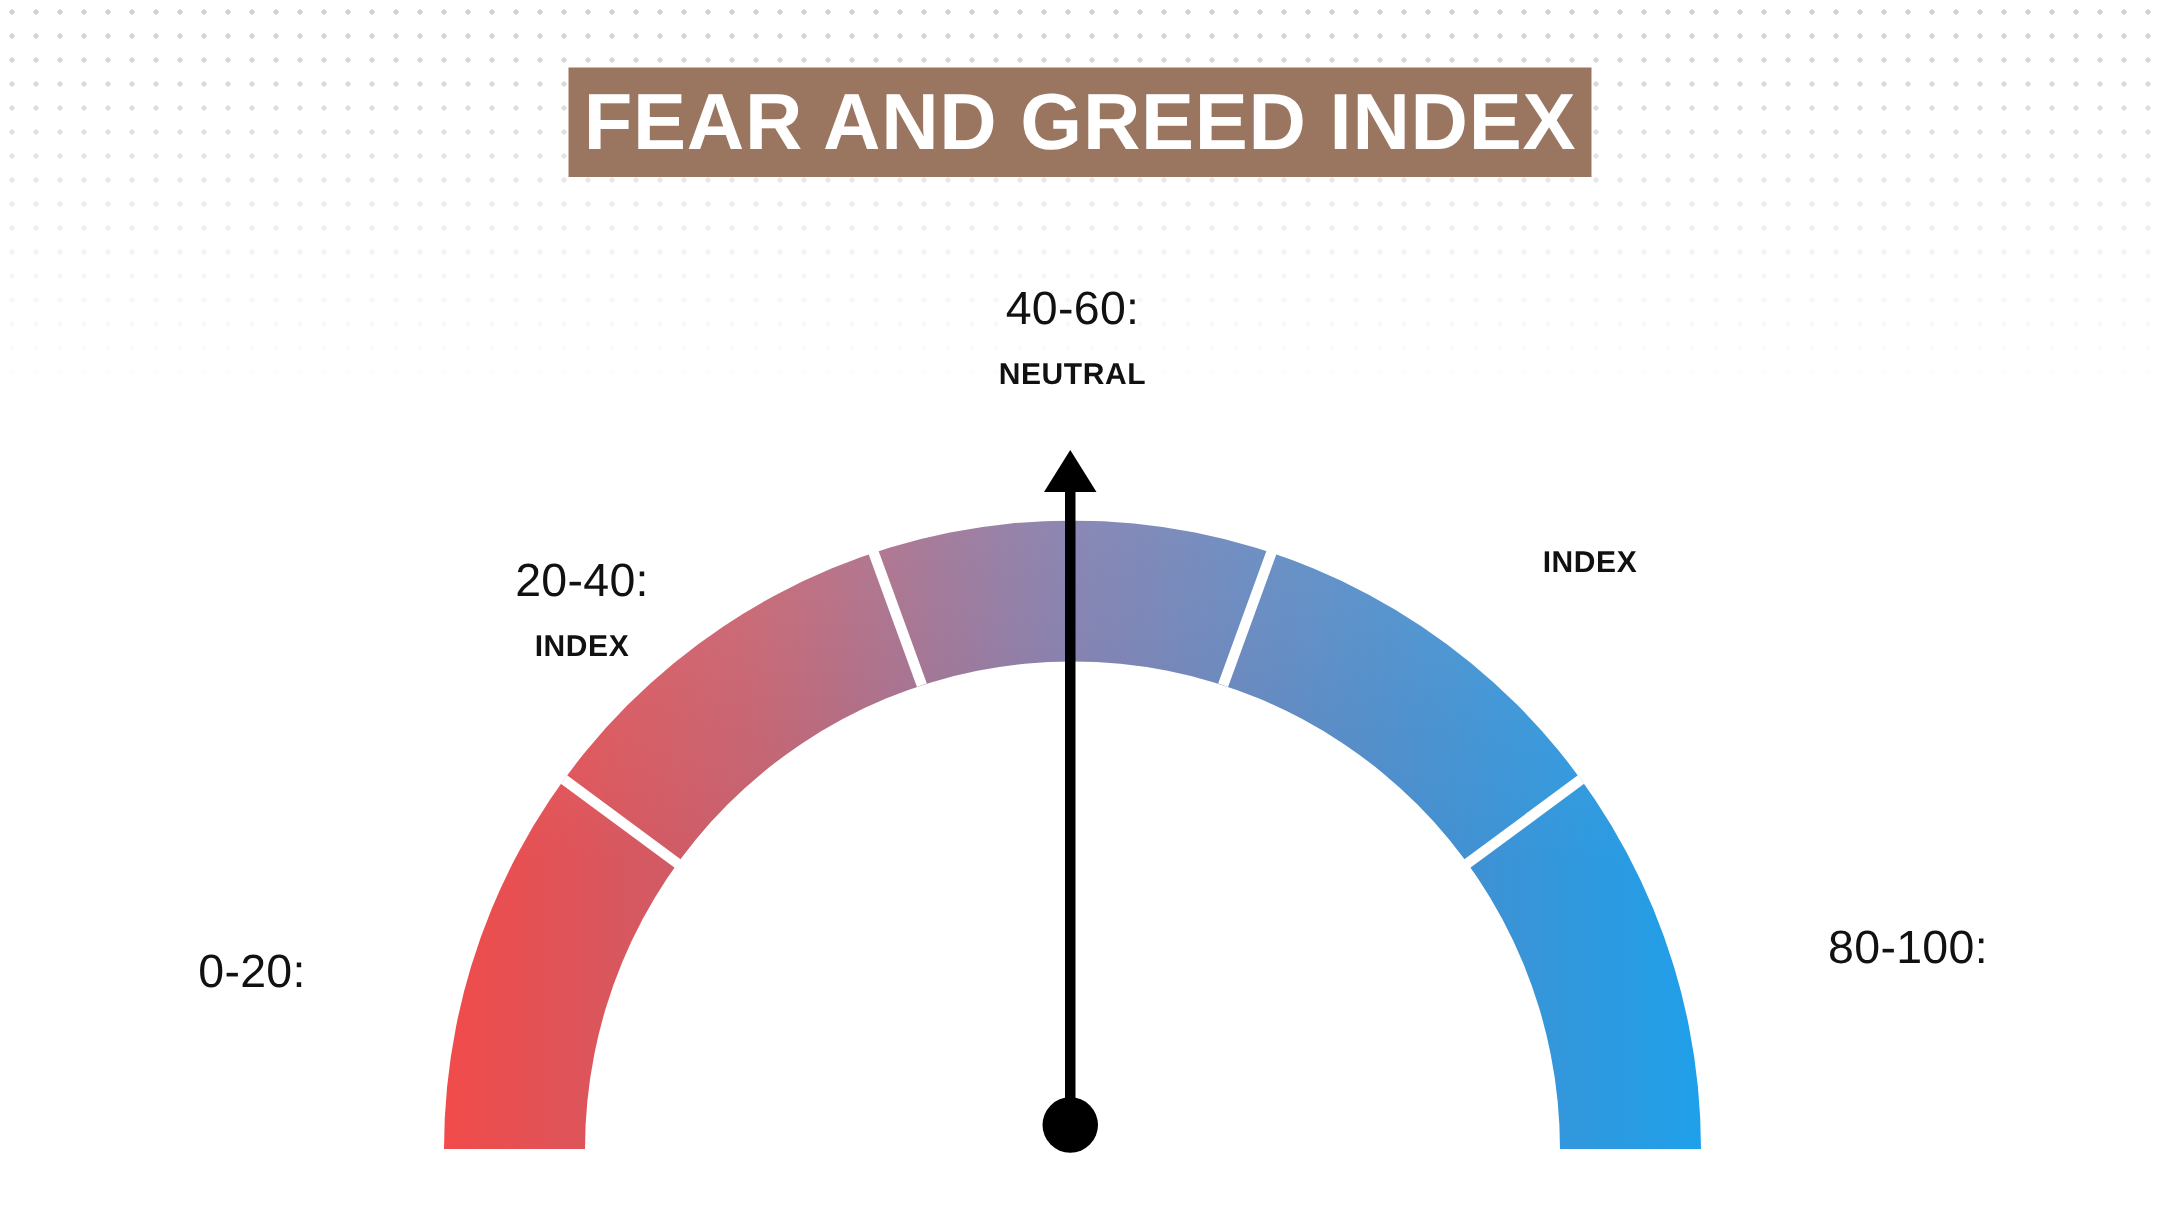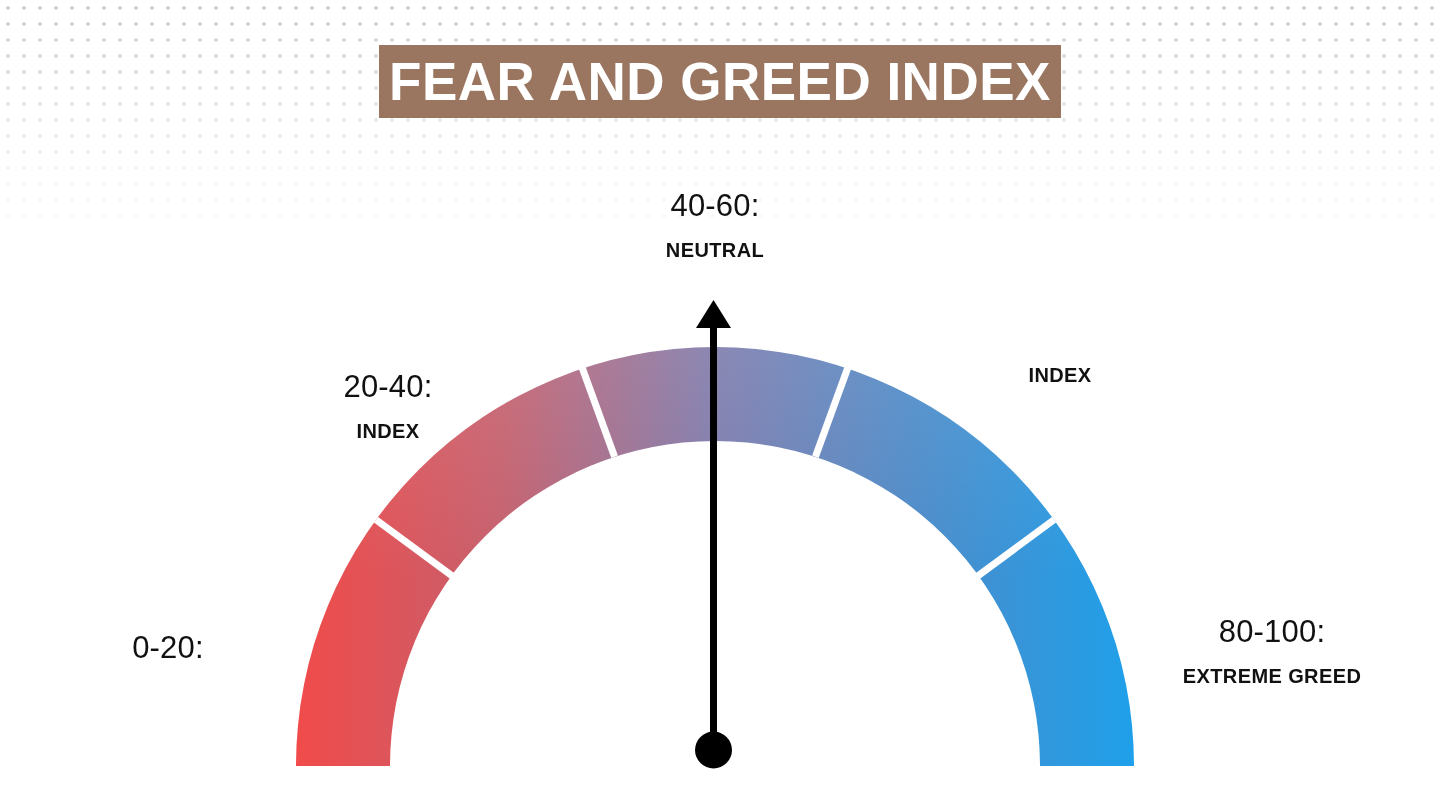--- a/index.html
+++ b/index.html
@@ -159,14 +159,13 @@
   <span class="rng">40-60:</span>
   <span class="nm">NEUTRAL</span>
 </div>
 
 <div class="range-label" id="label-greed">
   <span class="nm">INDEX</span>
 </div>
 
 <div class="range-label" id="label-extreme-greed">
   <span class="rng">80-100:</span>
-  <span class="nm">EXTREME GREED</span>
 </div>
 
 </body></html>

